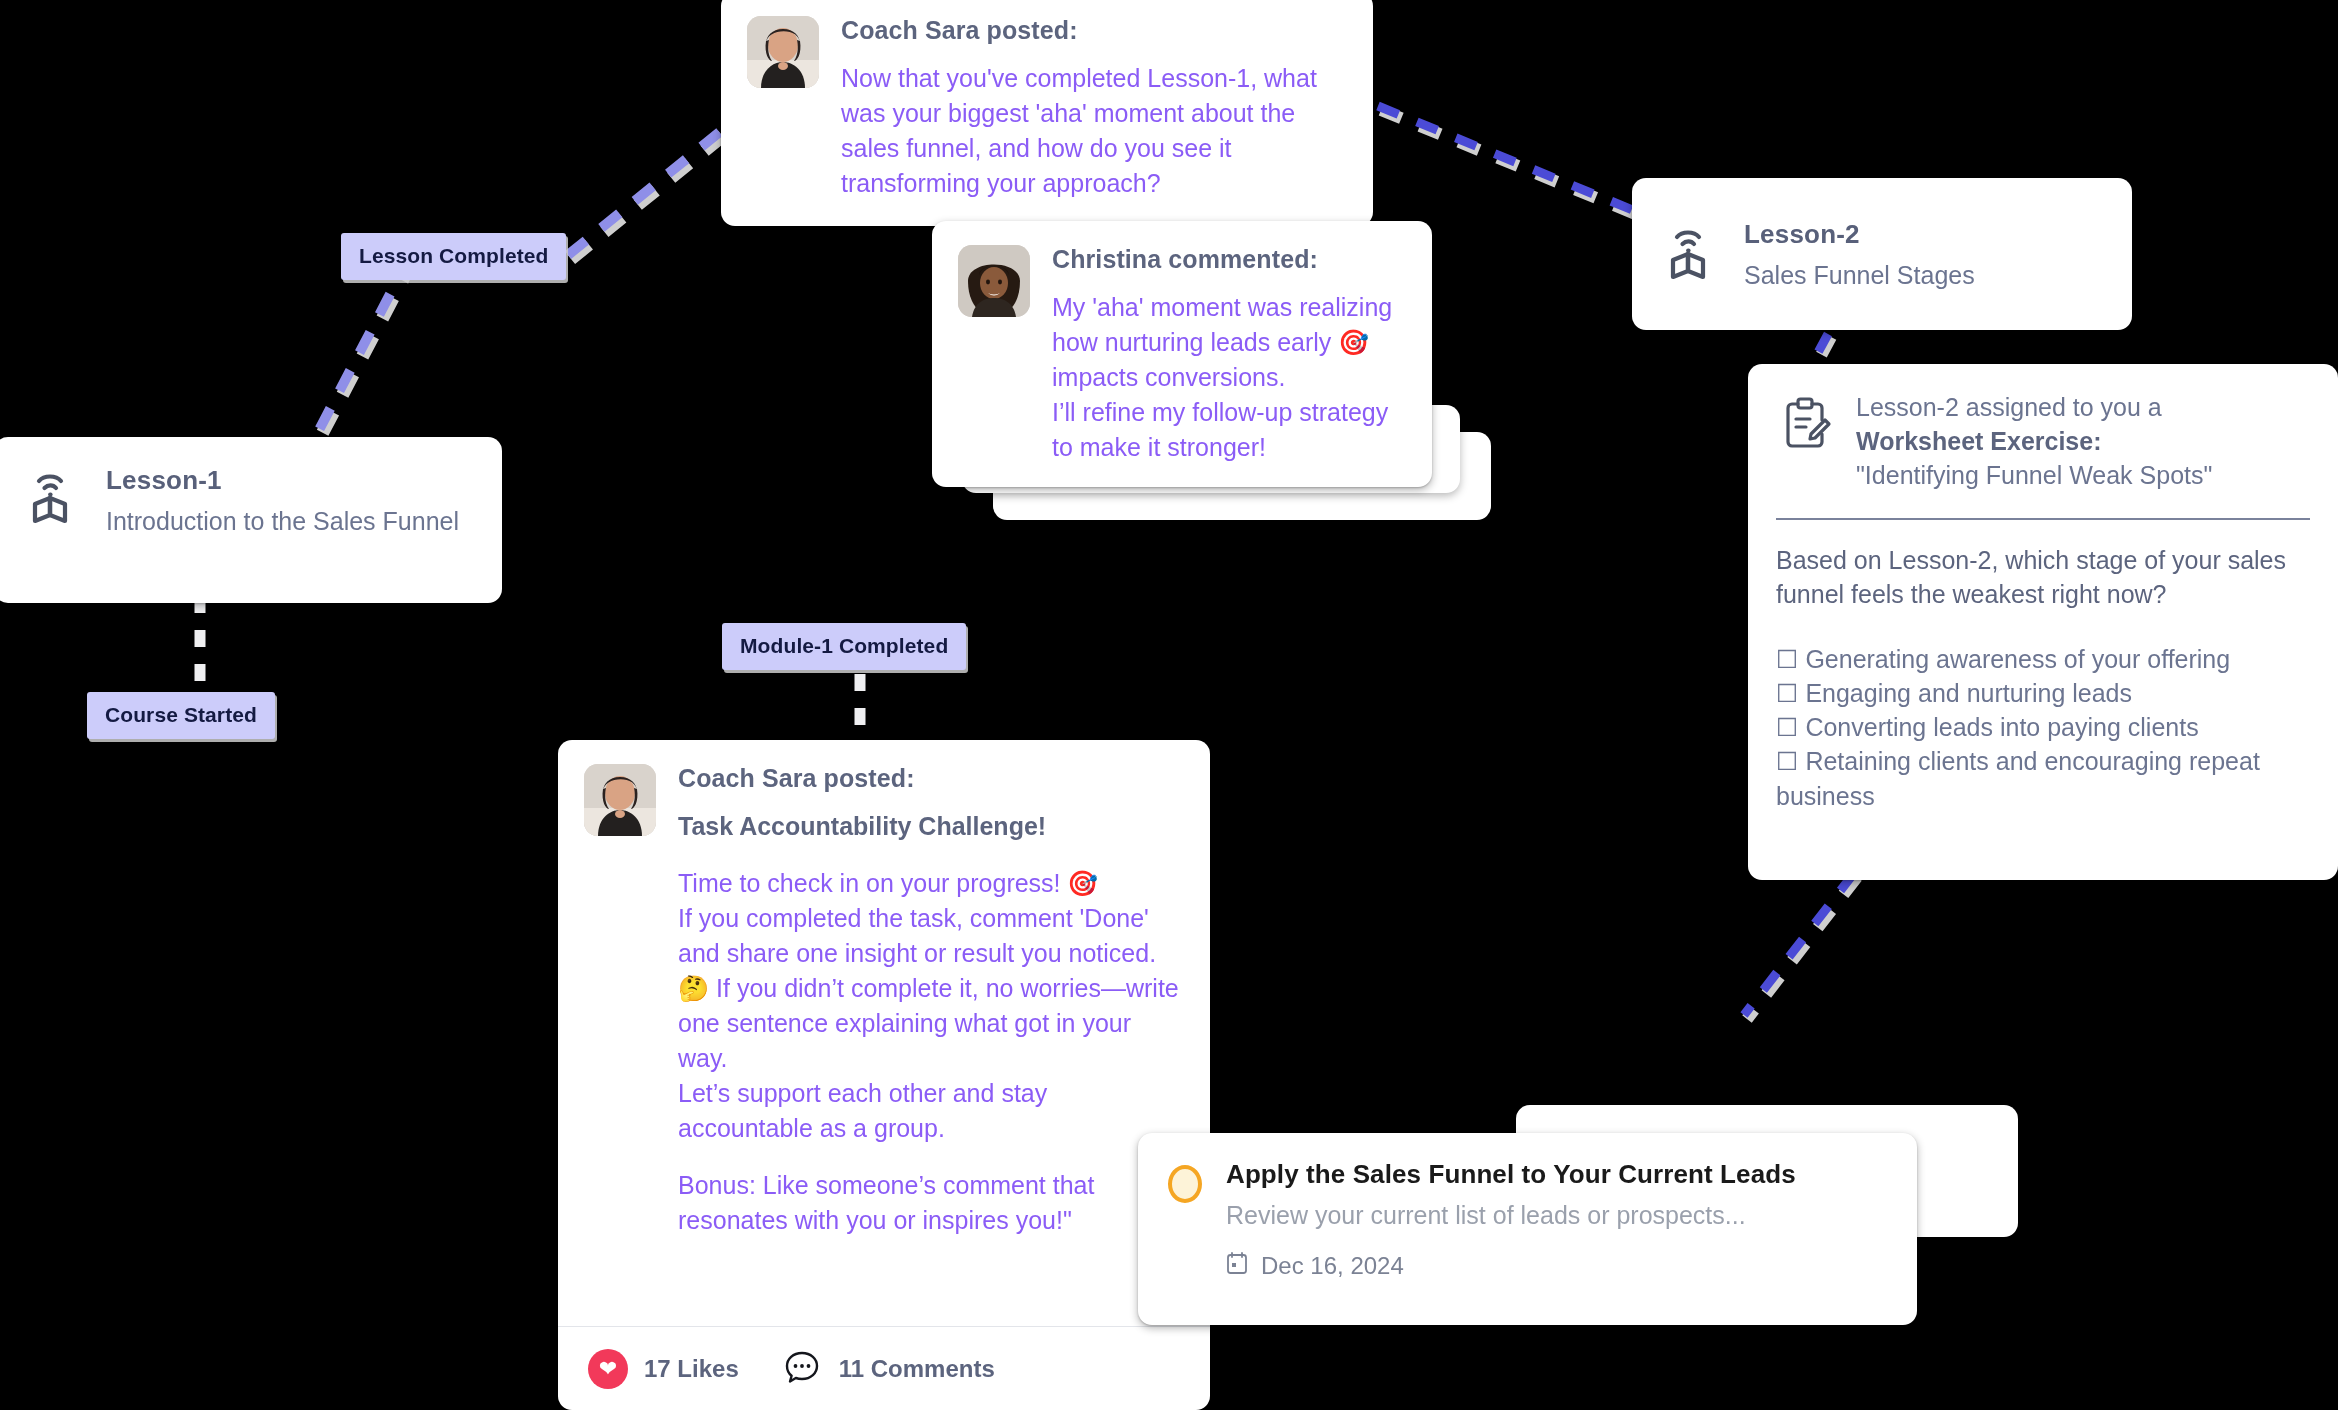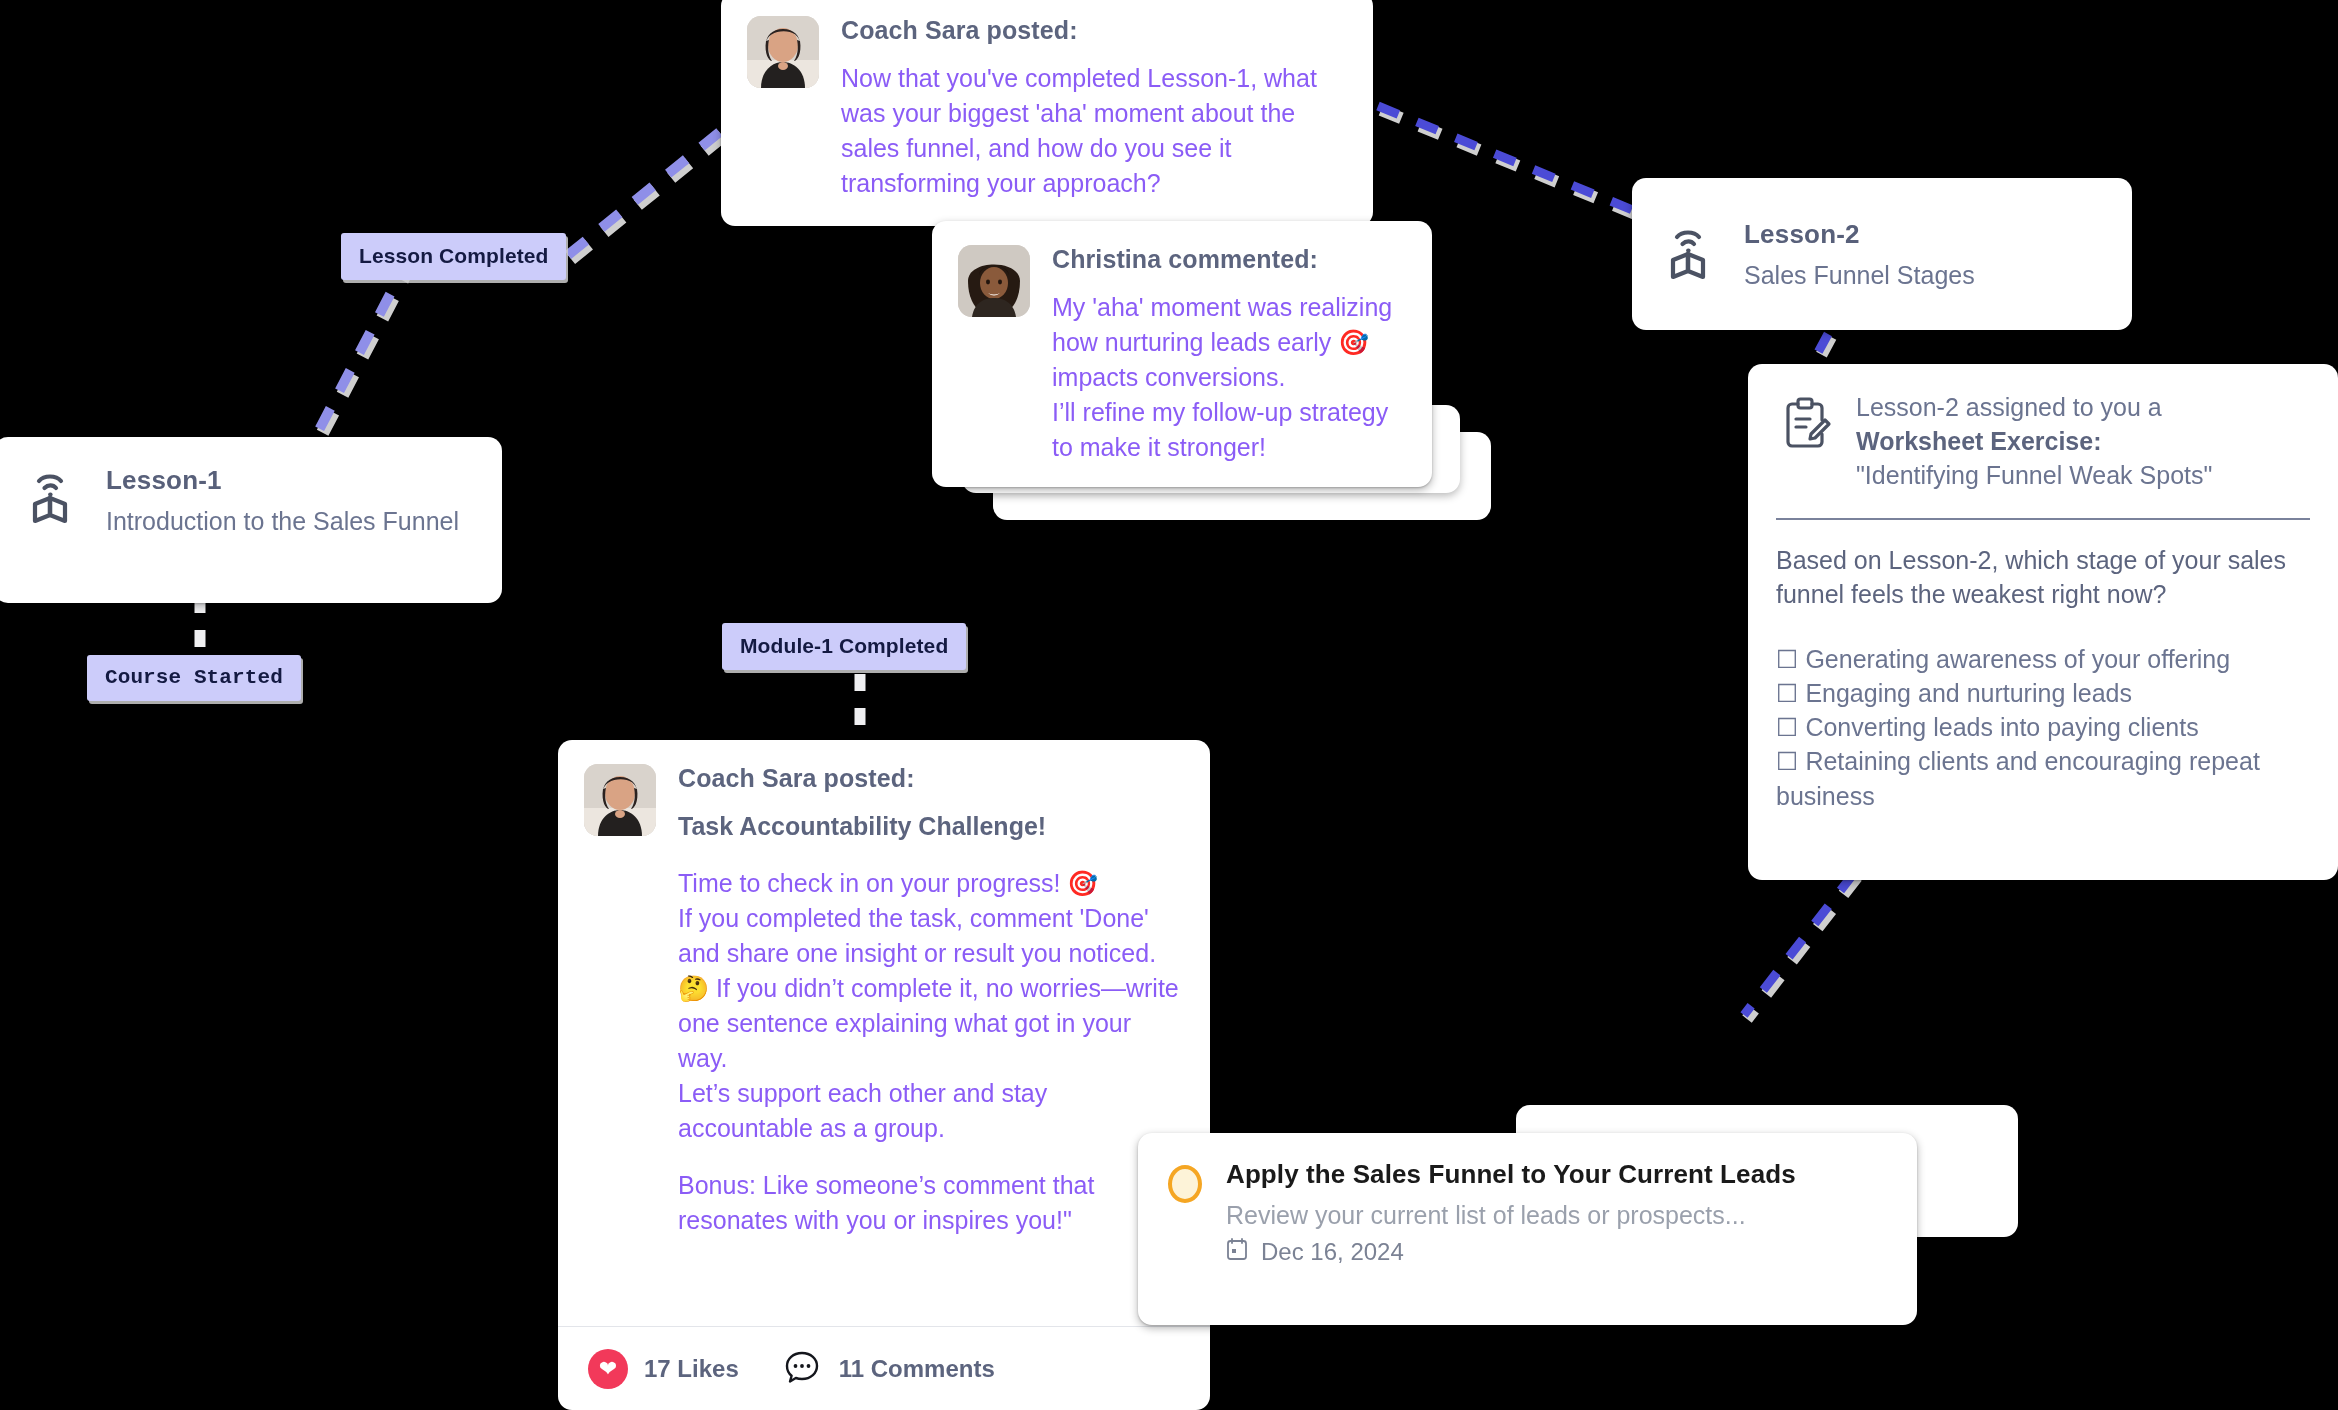--- a/index.html
+++ b/index.html
@@ -99,21 +99,21 @@
   .note { display: flex; gap: 24px; align-items: center; padding: 28px 30px; }
   .note .lbl { font-size: 25px; color: #6b7490; line-height: 1.30; }
 
   .task { padding: 26px 28px 43px 30px; display: flex; gap: 24px; align-items: flex-start; }
   .task .ring {
     flex: 0 0 auto; width: 34px; height: 38px; border-radius: 50%;
     border: 4px solid #f5a623; background: #fdf3d8; margin-top: 6px;
   }
   .task .t1 { font-size: 26px; font-weight: bold; color: #1a1a1a; letter-spacing: .1px; }
   .task .t2 { font-size: 25px; color: #9aa0ac; margin-top: 11px; }
-  .task .t3 { display: flex; align-items: center; gap: 13px; margin-top: 7px;
+  .task .t3 { display: flex; align-items: center; gap: 13px; margin-top: 21px;
               font-size: 24px; color: #7b8294; }
 </style>
 </head>
 <body>
 
 <div id="canvas">
 
   <div class="conn" style="left:180px; top:560px;">
     <svg width="40" height="150" viewBox="0 0 40 150">
       <path d="M20 2 L20 140" stroke="#f0f0f2" stroke-width="11" stroke-dasharray="17 17" fill="none"></path>
@@ -154,21 +154,21 @@
       <path d="M124 8 L14 150" stroke="#4b4bd6" stroke-width="9" stroke-dasharray="22 20" fill="none"></path>
     </svg>
   </div>
 
   <div class="conn" style="left:840px; top:672px;">
     <svg width="40" height="110" viewBox="0 0 40 110">
       <path d="M20 2 L20 100" stroke="#f0f0f2" stroke-width="11" stroke-dasharray="17 17" fill="none"></path>
     </svg>
   </div>
 
-  <div class="badge" style="left:87px; top:655px;font-family:Liberation Mono, monospace;">Course Started</div>
+  <div class="badge" style="left:87px; top:692px;">Course Started</div>
 
   <div class="badge" style="left:341px; top:233px;">Lesson Completed</div>
 
   <div class="badge" style="left:722px; top:623px;">Module-1 Completed</div>
 
   <div class="card lesson" style="left:-6px; top:437px; width:508px; height:166px;">
     <span class="ico">
       <svg width="62" height="62" viewBox="0 0 62 62" fill="none" stroke="#4b5263" stroke-width="4.2" stroke-linecap="round" stroke-linejoin="round">
         <path d="M17 14 C22 8, 34 8, 39 14"></path>
         <path d="M22.5 21 C26 17.5, 31 17.5, 34 21"></path>

